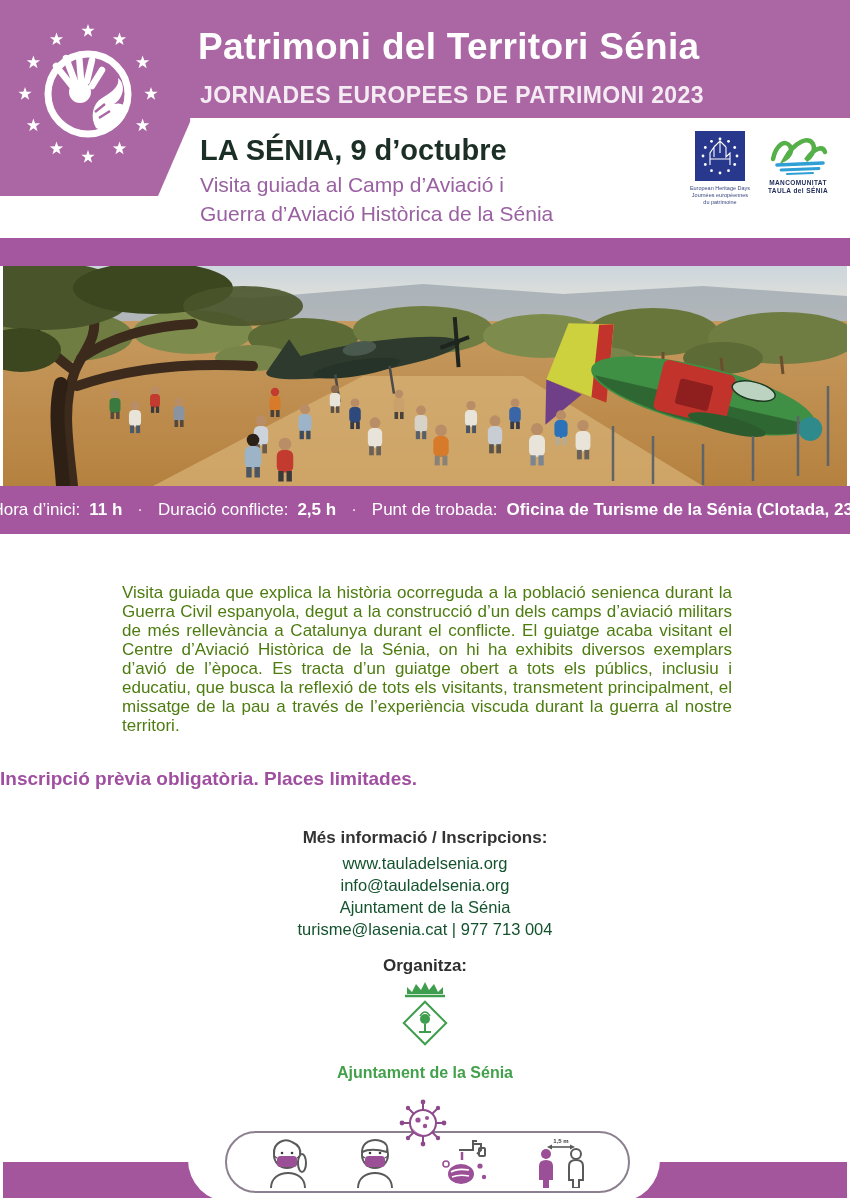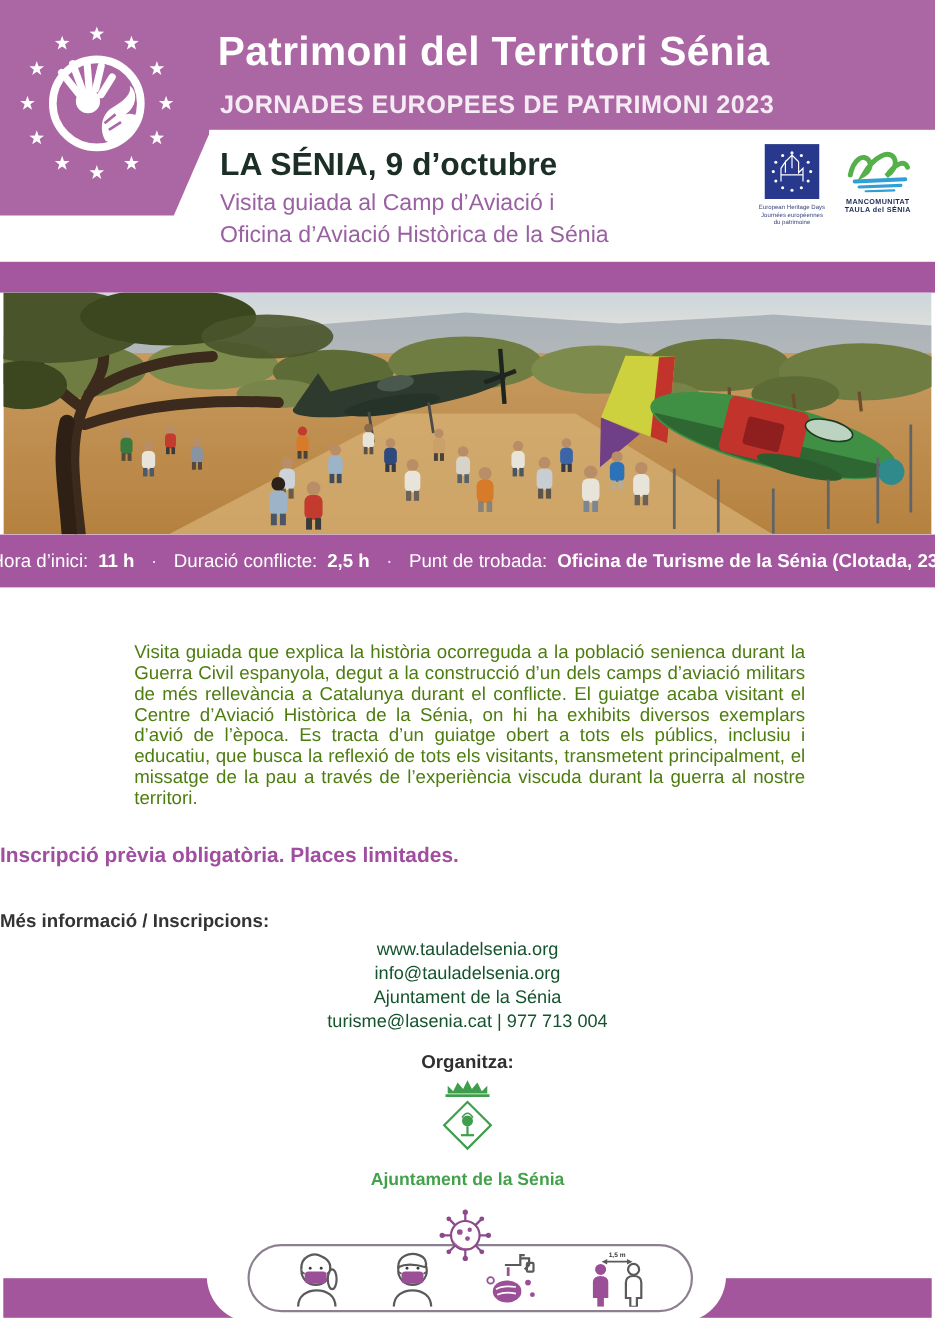--- a/index.html
+++ b/index.html
@@ -27,21 +27,21 @@
             display:flex;align-items:center;justify-content:center;gap:9px;
             color:#fff;font-size:17px;white-space:nowrap;}
   .info-bar b{font-weight:bold;}
   .info-bar .dot{opacity:.85;padding:0 6px;}
 
   
   .paragraph{position:absolute;top:566px;left:122px;width:610px;color:#4d7c0f;
              font-size:17px;line-height:19px;text-align:justify;}
   .inscription{position:absolute;top:768px;left:0;width:850px;text-align:left;
              color:#a04fa0;font-size:19px;font-weight:600;}
-  .contact-heading{position:absolute;top:828px;left:0;width:850px;text-align:left;
+  .contact-heading{position:absolute;top:828px;left:0;width:850px;text-align:center;
              color:#333;font-size:17px;font-weight:bold;}
   .contact-lines{position:absolute;top:852px;left:0;width:850px;text-align:center;
              color:#14532d;font-size:16.5px;line-height:22px;}
   .organizer-label{position:absolute;top:956px;left:0;width:850px;text-align:center;
              color:#2f2f2f;font-size:17px;font-weight:bold;}
   .crest{position:absolute;top:980px;left:391px;}
   .organizer-name{position:absolute;top:1064px;left:0;width:850px;text-align:center;
              color:#43a04b;font-size:16px;font-weight:bold;}
 
   
@@ -90,21 +90,21 @@
       <path d="M95,112 l10,-8 M99,118 l11,-7" stroke="#ab67a4" stroke-width="2.5" fill="none"></path>
     </g>
   </svg>
 
   <div class="hdr-title">Patrimoni del Territori Sénia</div>
   <div class="hdr-subtitle">JORNADES EUROPEES DE PATRIMONI 2023</div>
 
   <div class="evt-date">LA SÉNIA, 9 d’octubre</div>
   <div class="evt-desc">
     <div>Visita guiada al Camp d’Aviació i</div>
-    <div>Oficina d’Aviació Històrica de la Sénia</div>
+    <div>Guerra d’Aviació Històrica de la Sénia</div>
   </div>
 
   <div class="logo-ehd">
     <svg width="50" height="50" viewBox="0 0 50 50">
       <rect width="50" height="50" fill="#28388c"></rect>
       <g fill="#ffffff">
         <circle cx="25" cy="8" r="1.4"></circle>
           <circle cx="33.5" cy="10.3" r="1.4"></circle>
           <circle cx="39.7" cy="16.5" r="1.4"></circle>
         <circle cx="42" cy="25" r="1.4"></circle>

